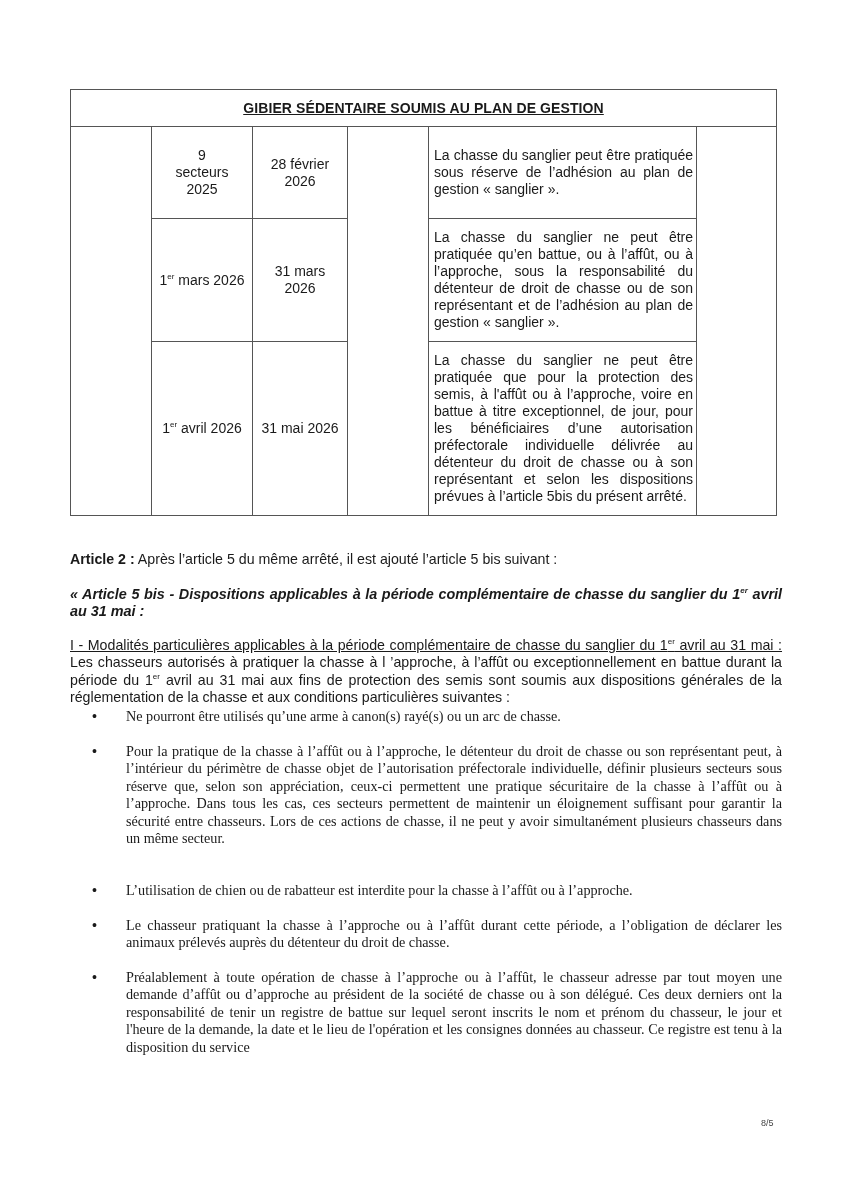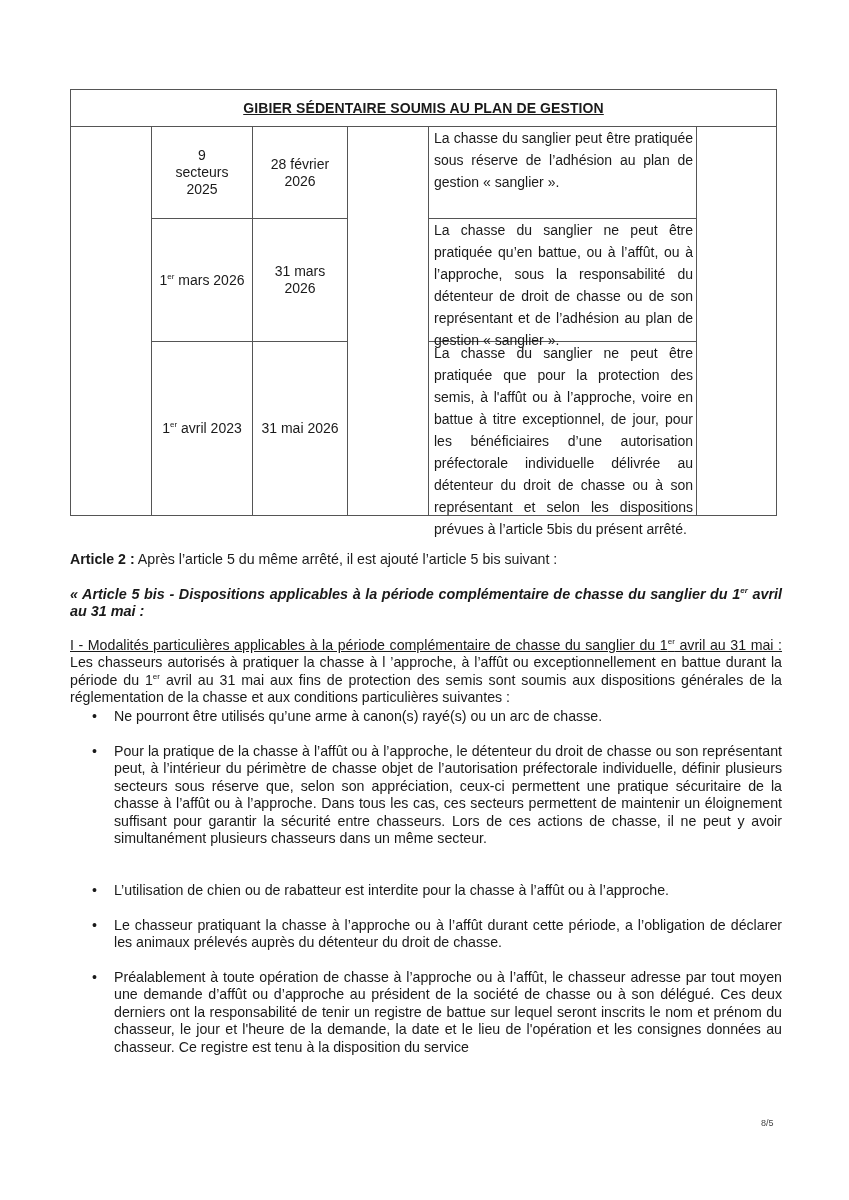--- a/index.html
+++ b/index.html
@@ -24,33 +24,33 @@
     }
     .vline { position: absolute; top: 37px; bottom: 0; width: 0; border-left: 1px solid #555; }
     .hline { position: absolute; height: 0; border-top: 1px solid #555; }
     .cell {
       position: absolute; box-sizing: border-box;
       display: flex; align-items: center; justify-content: center;
       text-align: center; font-size: 14px; line-height: 17px;
     }
     .desc {
       position: absolute; box-sizing: border-box;
-      font-size: 14px; line-height: 22px; text-align: justify;
-      padding: 0 3px 0 5px; display: flex; align-items: flex-start;
+      font-size: 14px; line-height: 17px; text-align: justify;
+      padding: 0 3px 0 5px; display: flex; align-items: center;
     }
     .desc span { display: block; width: 100%; }
     sup { font-size: 8px; line-height: 0; vertical-align: 6px; }
 
     
     .txt { position: absolute; left: 70px; width: 712px; font-size: 14.2px; line-height: 17.4px; text-align: justify; }
     .bold { font-weight: bold; }
     .ul { text-decoration: underline; }
     .bullet { position: absolute; left: 70px; width: 712px; font-size: 14.2px; line-height: 17.4px; }
     .bullet .dot { position: absolute; left: 22px; top: 0; }
-    .bullet .btxt { margin-left: 44px; text-align: justify; }
+    .bullet .btxt { margin-left: 56px; text-align: justify; font-family: Liberation Serif, serif; }
     .pagenum { position: absolute; left: 761px; top: 1118px; font-size: 9px; color: #444; }
   </style>
 </head>
 <body>
 
 <div class="page">
 
   <div class="tbl">
     <div class="tbl-head">GIBIER SÉDENTAIRE SOUMIS AU PLAN DE GESTION</div>
 
@@ -89,21 +89,21 @@
       <div>
         <div>31 mars</div>
         <div>2026</div>
       </div>
     </div>
     <div class="desc" style="left:358px; width:267px; top:129px; height:122px;">
       <span>La chasse du sanglier ne peut être pratiquée qu’en battue, ou à l’affût, ou à l’approche, sous la responsabilité du détenteur de droit de chasse ou de son représentant et de l’adhésion au plan de gestion « sanglier ».</span>
     </div>
 
     <div class="cell" style="left:81px; width:100px; top:252px; height:173px;">
-      <div><span>1</span><sup>er</sup><span> avril 2023</span></div>
+      <div><span>1</span><sup>er</sup><span> avril 2026</span></div>
     </div>
     <div class="cell" style="left:182px; width:94px; top:252px; height:173px;">
       <div>31 mai 2026</div>
     </div>
     <div class="desc" style="left:358px; width:267px; top:252px; height:173px;">
       <span>La chasse du sanglier ne peut être pratiquée que pour la protection des semis, à l'affût ou à l’approche, voire en battue à titre exceptionnel, de jour, pour les bénéficiaires d’une autorisation préfectorale individuelle délivrée au détenteur du droit de chasse ou à son représentant et selon les dispositions prévues à l’article 5bis du présent arrêté.</span>
     </div>
   </div>
 
   <div class="txt" style="top:551px;">

